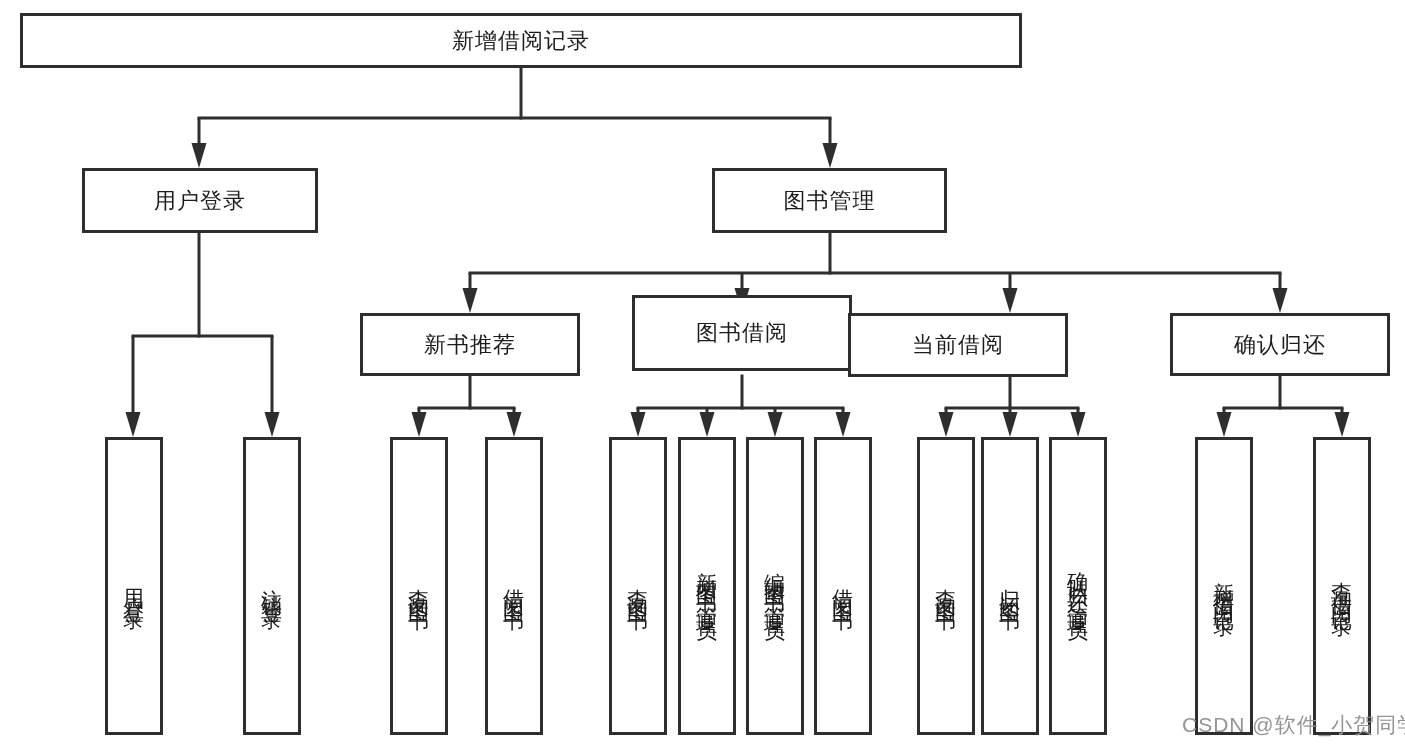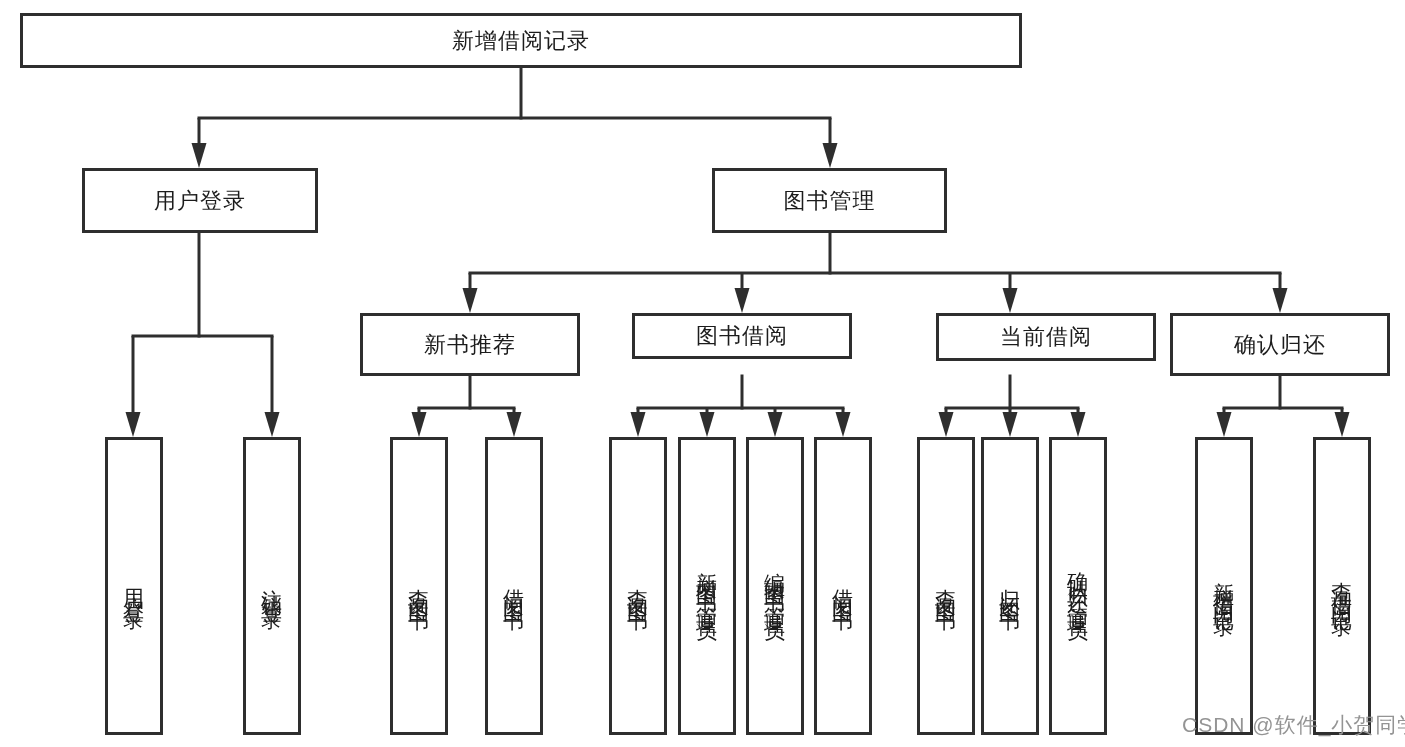--- a/index.html
+++ b/index.html
@@ -98,22 +98,22 @@
       <line x1="1342" y1="408" x2="1342" y2="417" stroke="#2e2e2e" stroke-width="3"></line>
       <polygon points="1334.5,412 1349.5,412 1342,437" fill="#2e2e2e"></polygon>
     </svg>
 
   <div class="node h" style="left:20px;top:13px;width:1002px;height:55px">新增借阅记录</div>
 
   <div class="node h" style="left:82px;top:168px;width:236px;height:65px">用户登录</div>
   <div class="node h" style="left:360px;top:313px;width:220px;height:63px">新书推荐</div>
 
   <div class="node h" style="left:712px;top:168px;width:235px;height:65px">图书管理</div>
-  <div class="node h" style="left:632px;top:313px;width:220px;height:46px">图书借阅</div>
-  <div class="node h" style="left:936px;top:313px;width:220px;height:48px">当前借阅</div>
+  <div class="node h" style="left:632px;top:295px;width:220px;height:76px">图书借阅</div>
+  <div class="node h" style="left:848px;top:313px;width:220px;height:64px">当前借阅</div>
   <div class="node h" style="left:1170px;top:313px;width:220px;height:63px">确认归还</div>
 
   <div class="node v" style="left:105px;top:437px;width:58px;height:298px">用户登录</div>
   <div class="node v" style="left:243px;top:437px;width:58px;height:298px">注销登录</div>
 
   <div class="node v" style="left:390px;top:437px;width:58px;height:298px">查询图书</div>
   <div class="node v" style="left:485px;top:437px;width:58px;height:298px">借阅图书</div>
 
   <div class="node v" style="left:609px;top:437px;width:58px;height:298px">查询图书</div>
   <div class="node v" style="left:678px;top:437px;width:58px;height:298px">新增图书（管理员）</div>

